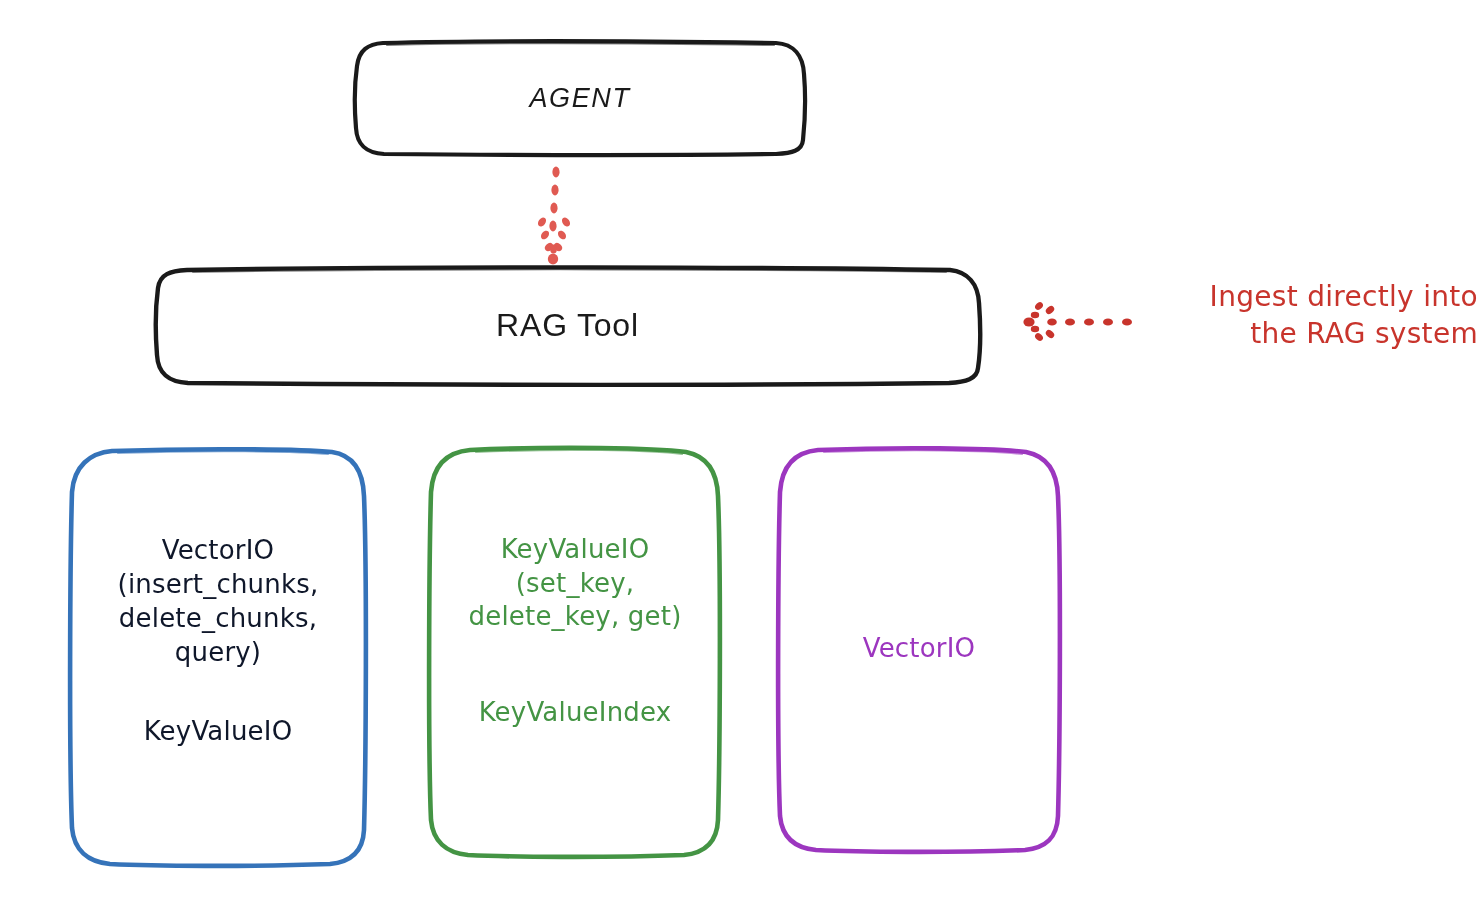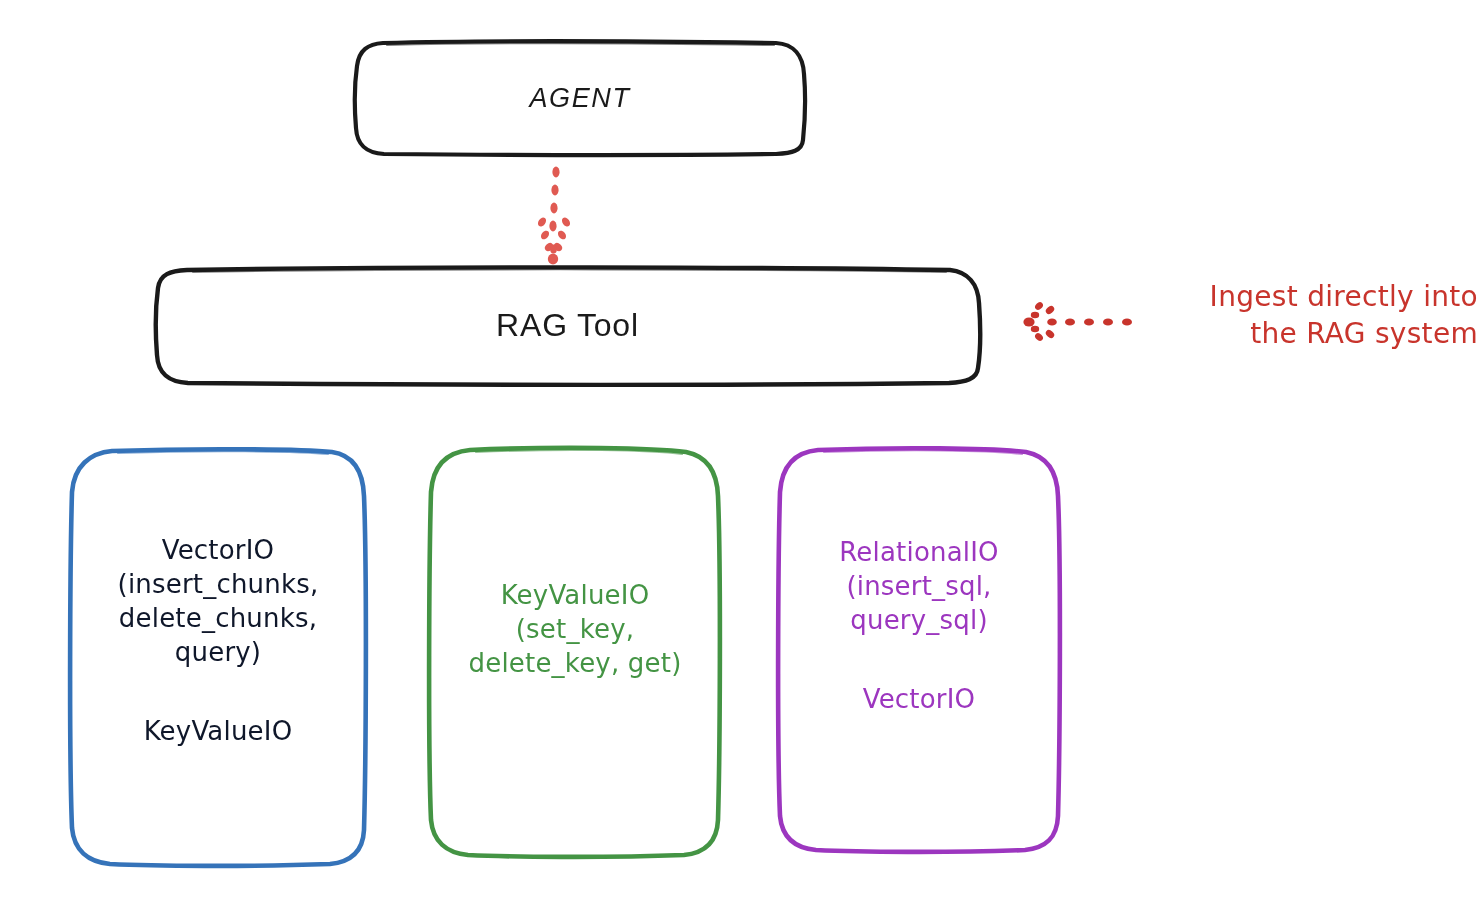--- a/index.html
+++ b/index.html
@@ -228,26 +228,24 @@
 query)</div>
     <div class="card-sub c-blue">KeyValueIO</div>
   </div>
 </div>
 
 <div class="node node-keyvalue">
   <div class="card-body">
     <div class="card-title c-green">KeyValueIO
 (set_key,
 delete_key, get)</div>
+    <div class="card-sub c-green">KeyValueIndex</div>
   </div>
 </div>
 
 <div class="node node-relational">
   <div class="card-body">
-    <div class="card-title c-purple">RelationalIO
-(insert_sql,
-query_sql)</div>
     <div class="card-sub c-purple">VectorIO</div>
   </div>
 </div>
 
 <div class="annotation">Ingest directly into
 the RAG system</div>
 
 </body></html>

